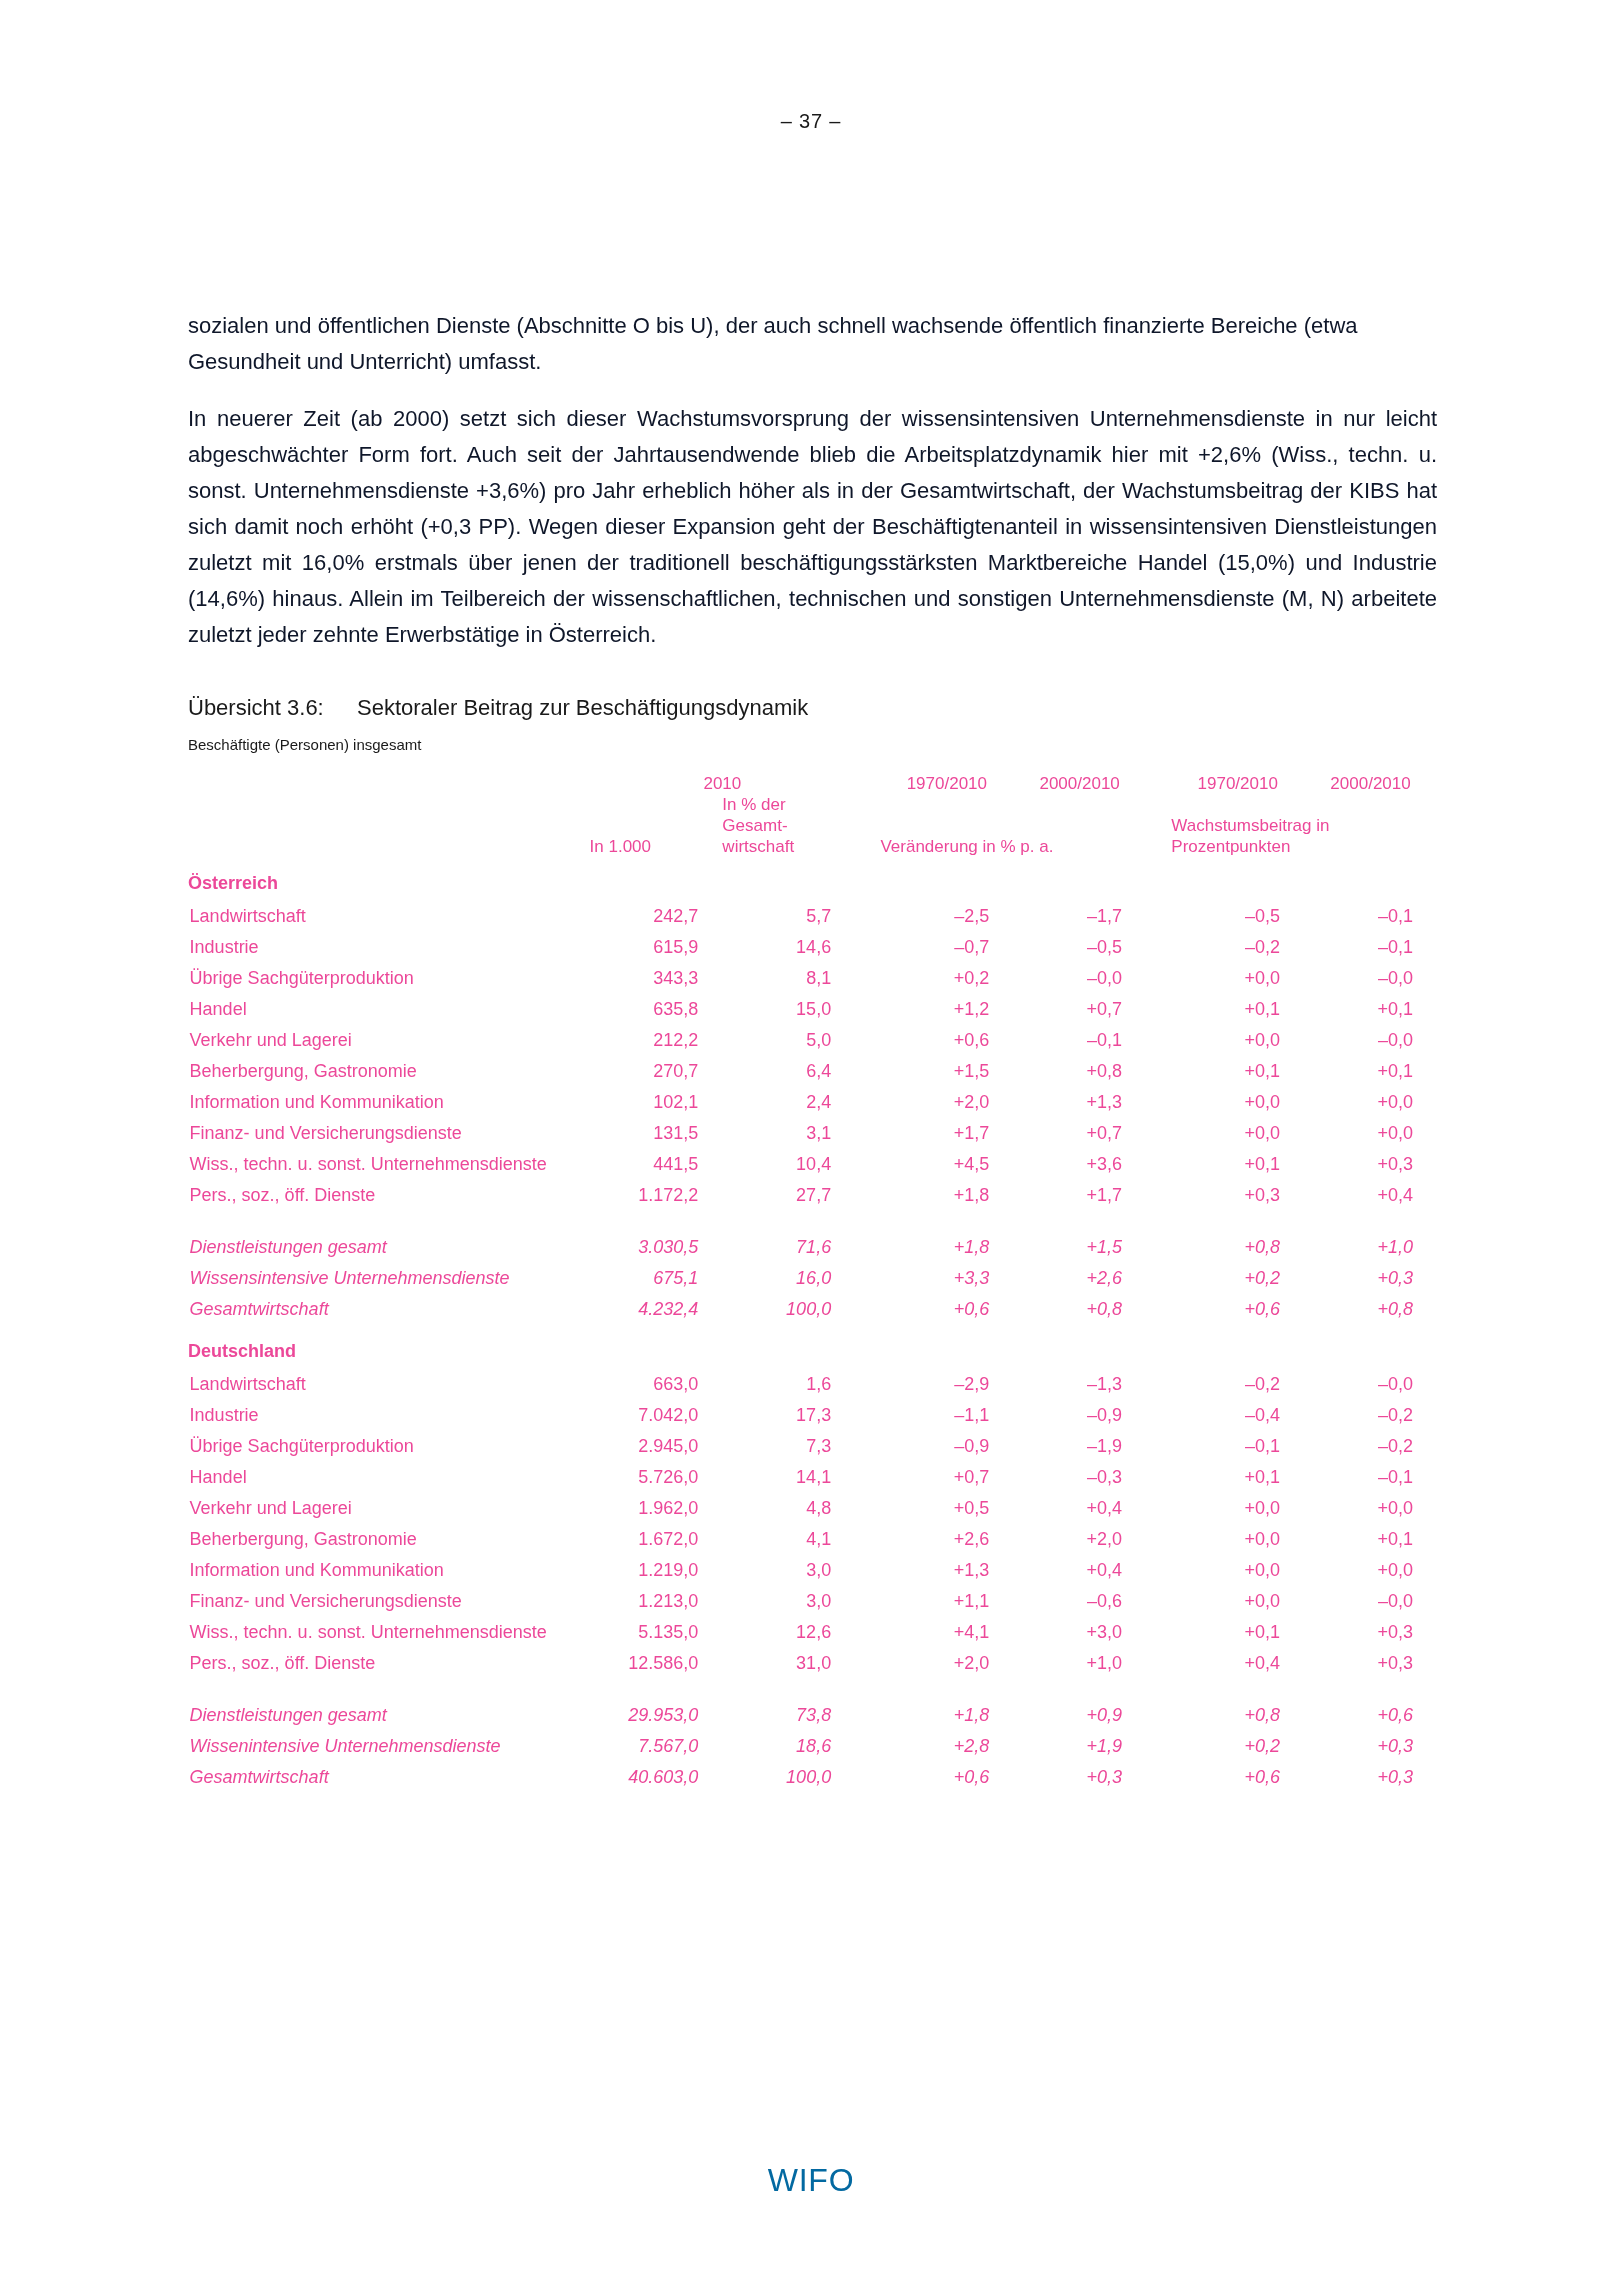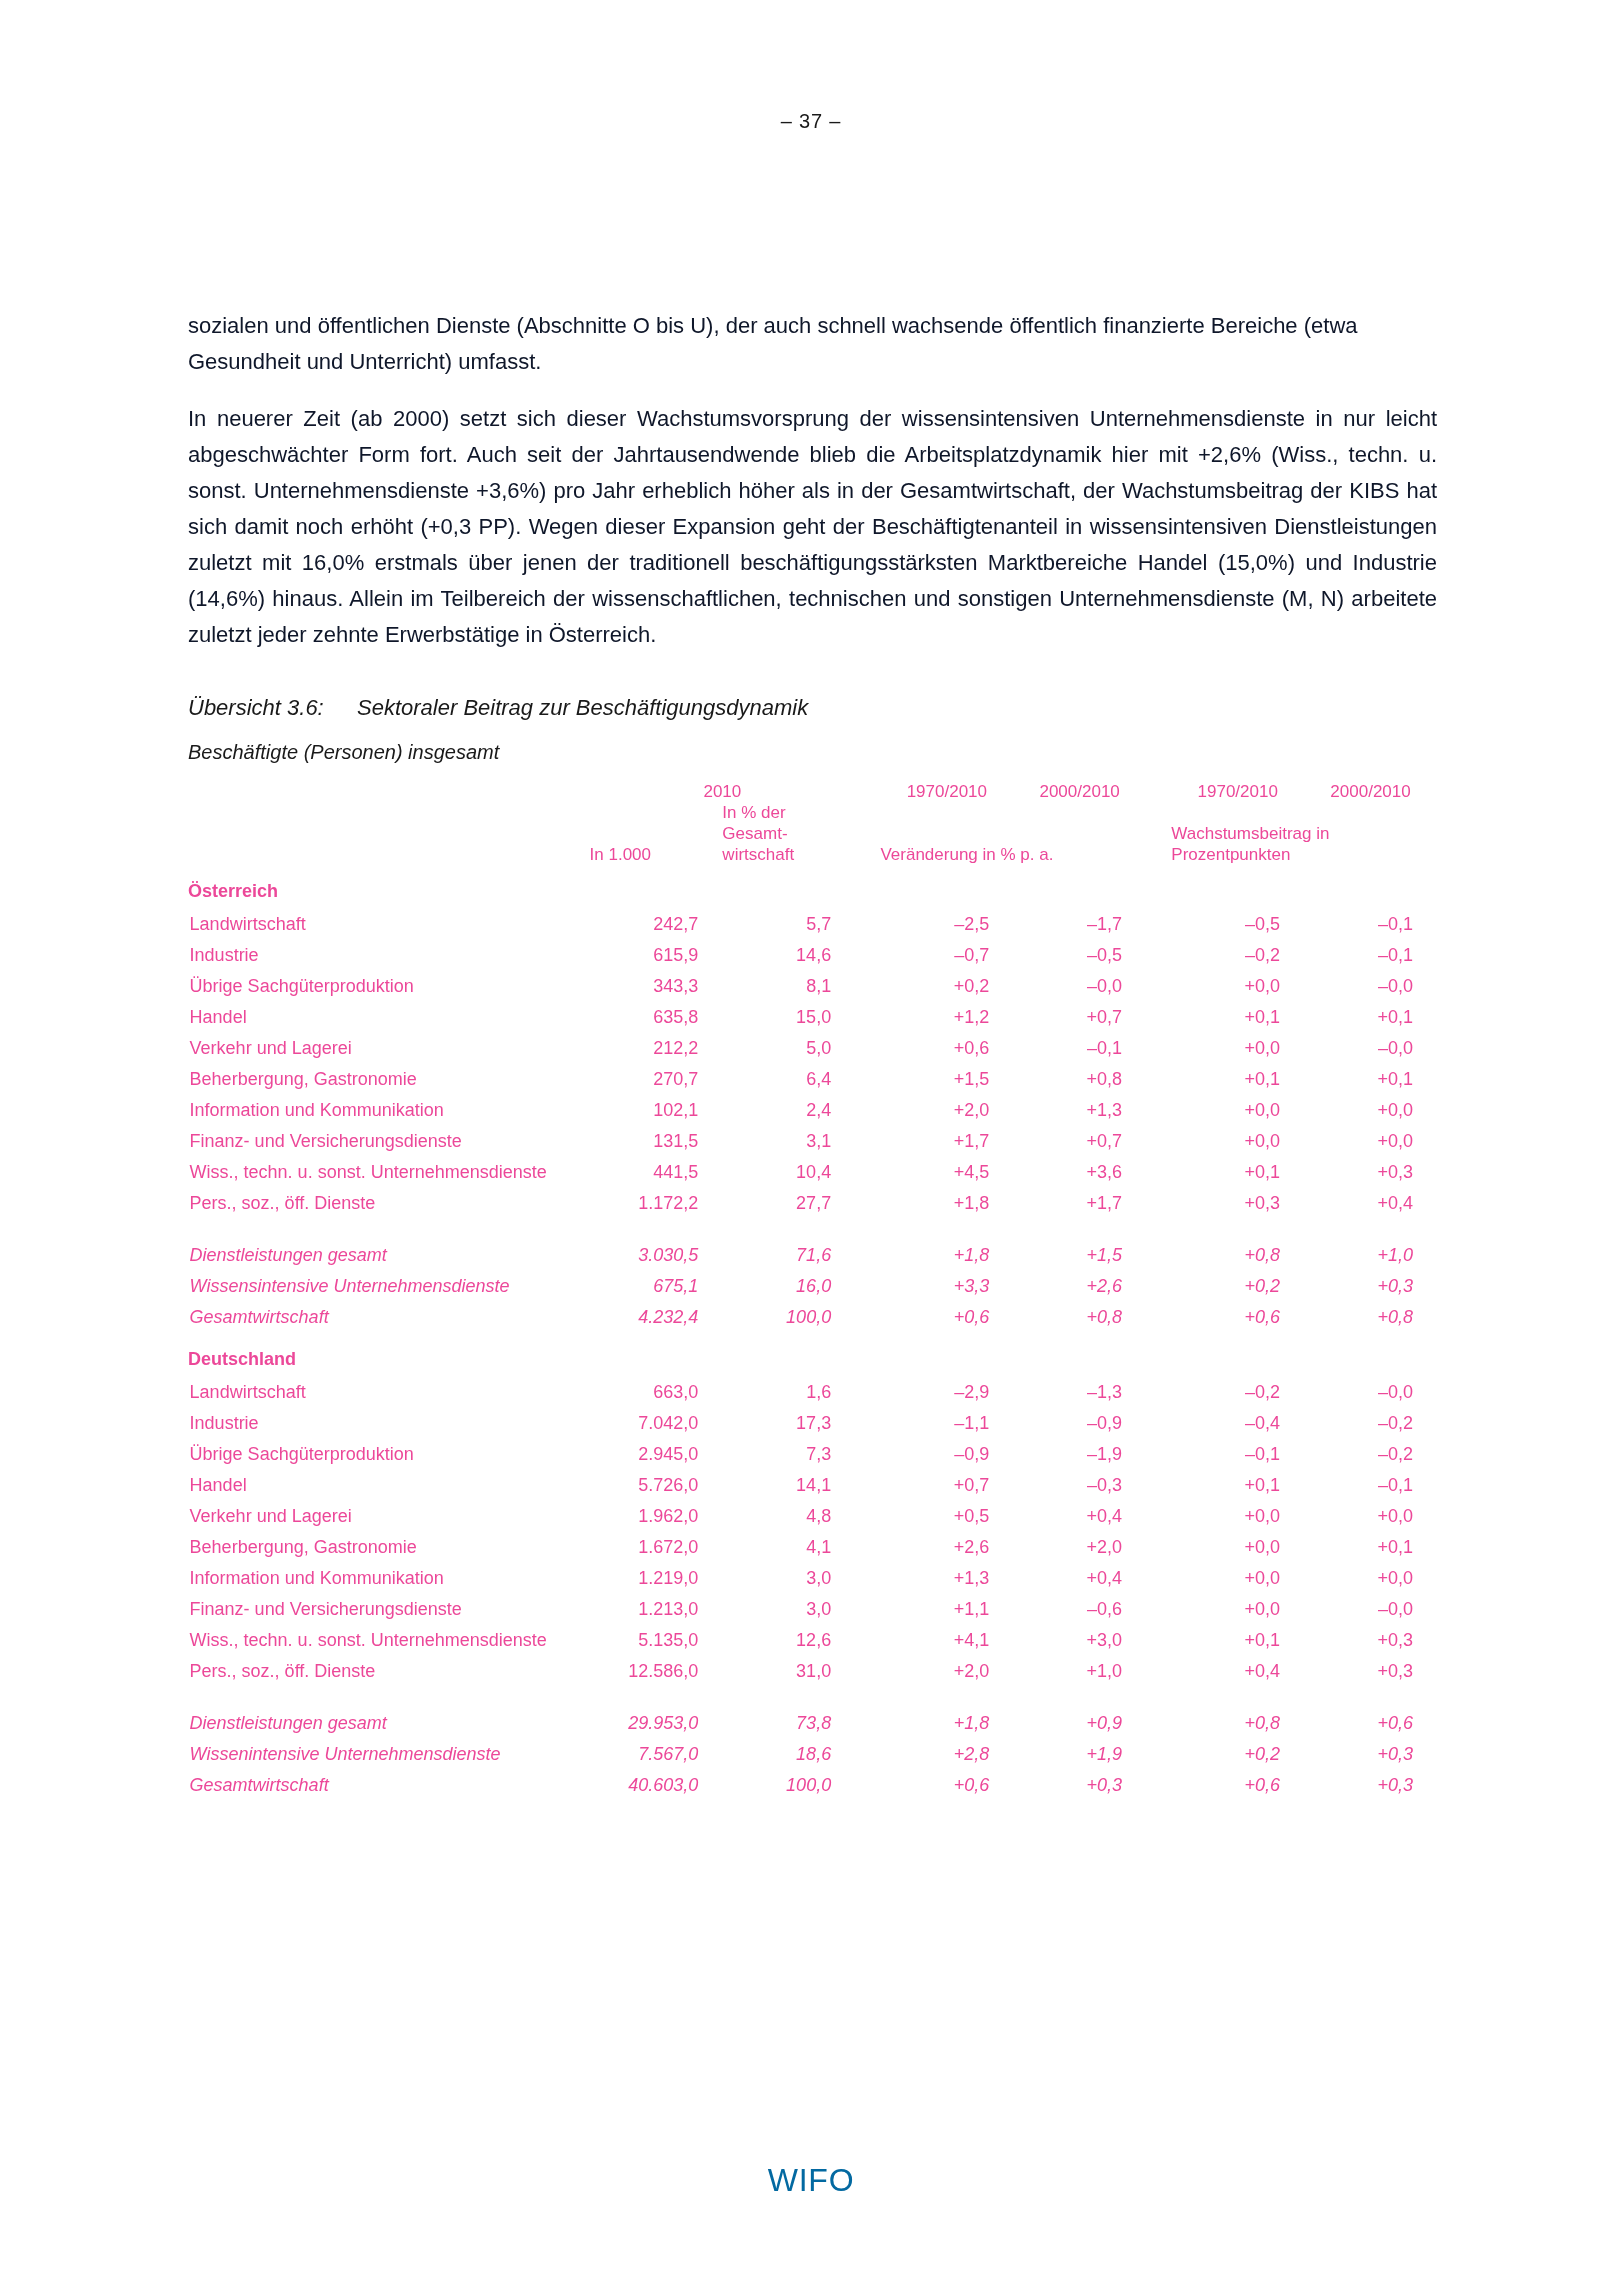--- a/index.html
+++ b/index.html
@@ -42,32 +42,30 @@
     margin: 0 0 21px 0;
     text-align: justify;
     color: #0f172a;
   }
   p.body-text.first {
     text-align: left;
   }
   .table-caption {
     margin-top: 39px;
     font-size: 22px;
-    font-style: italic;
     line-height: 32px;
     white-space: nowrap;
   }
   .table-caption .cap-label {
     display: inline-block;
     width: 169px;
   }
   .table-subcaption {
-    font-size: 20px;
-    font-style: italic;
-    margin-top: 14px;
+    font-size: 15px;
+    margin-top: 6px;
     line-height: 29px;
   }
   table.data {
     border-collapse: collapse;
     margin-top: 14.6px;
     width: 1249px;
     font-size: 17px;
     color: #ec4899;
   }
   table.data td, table.data th {

